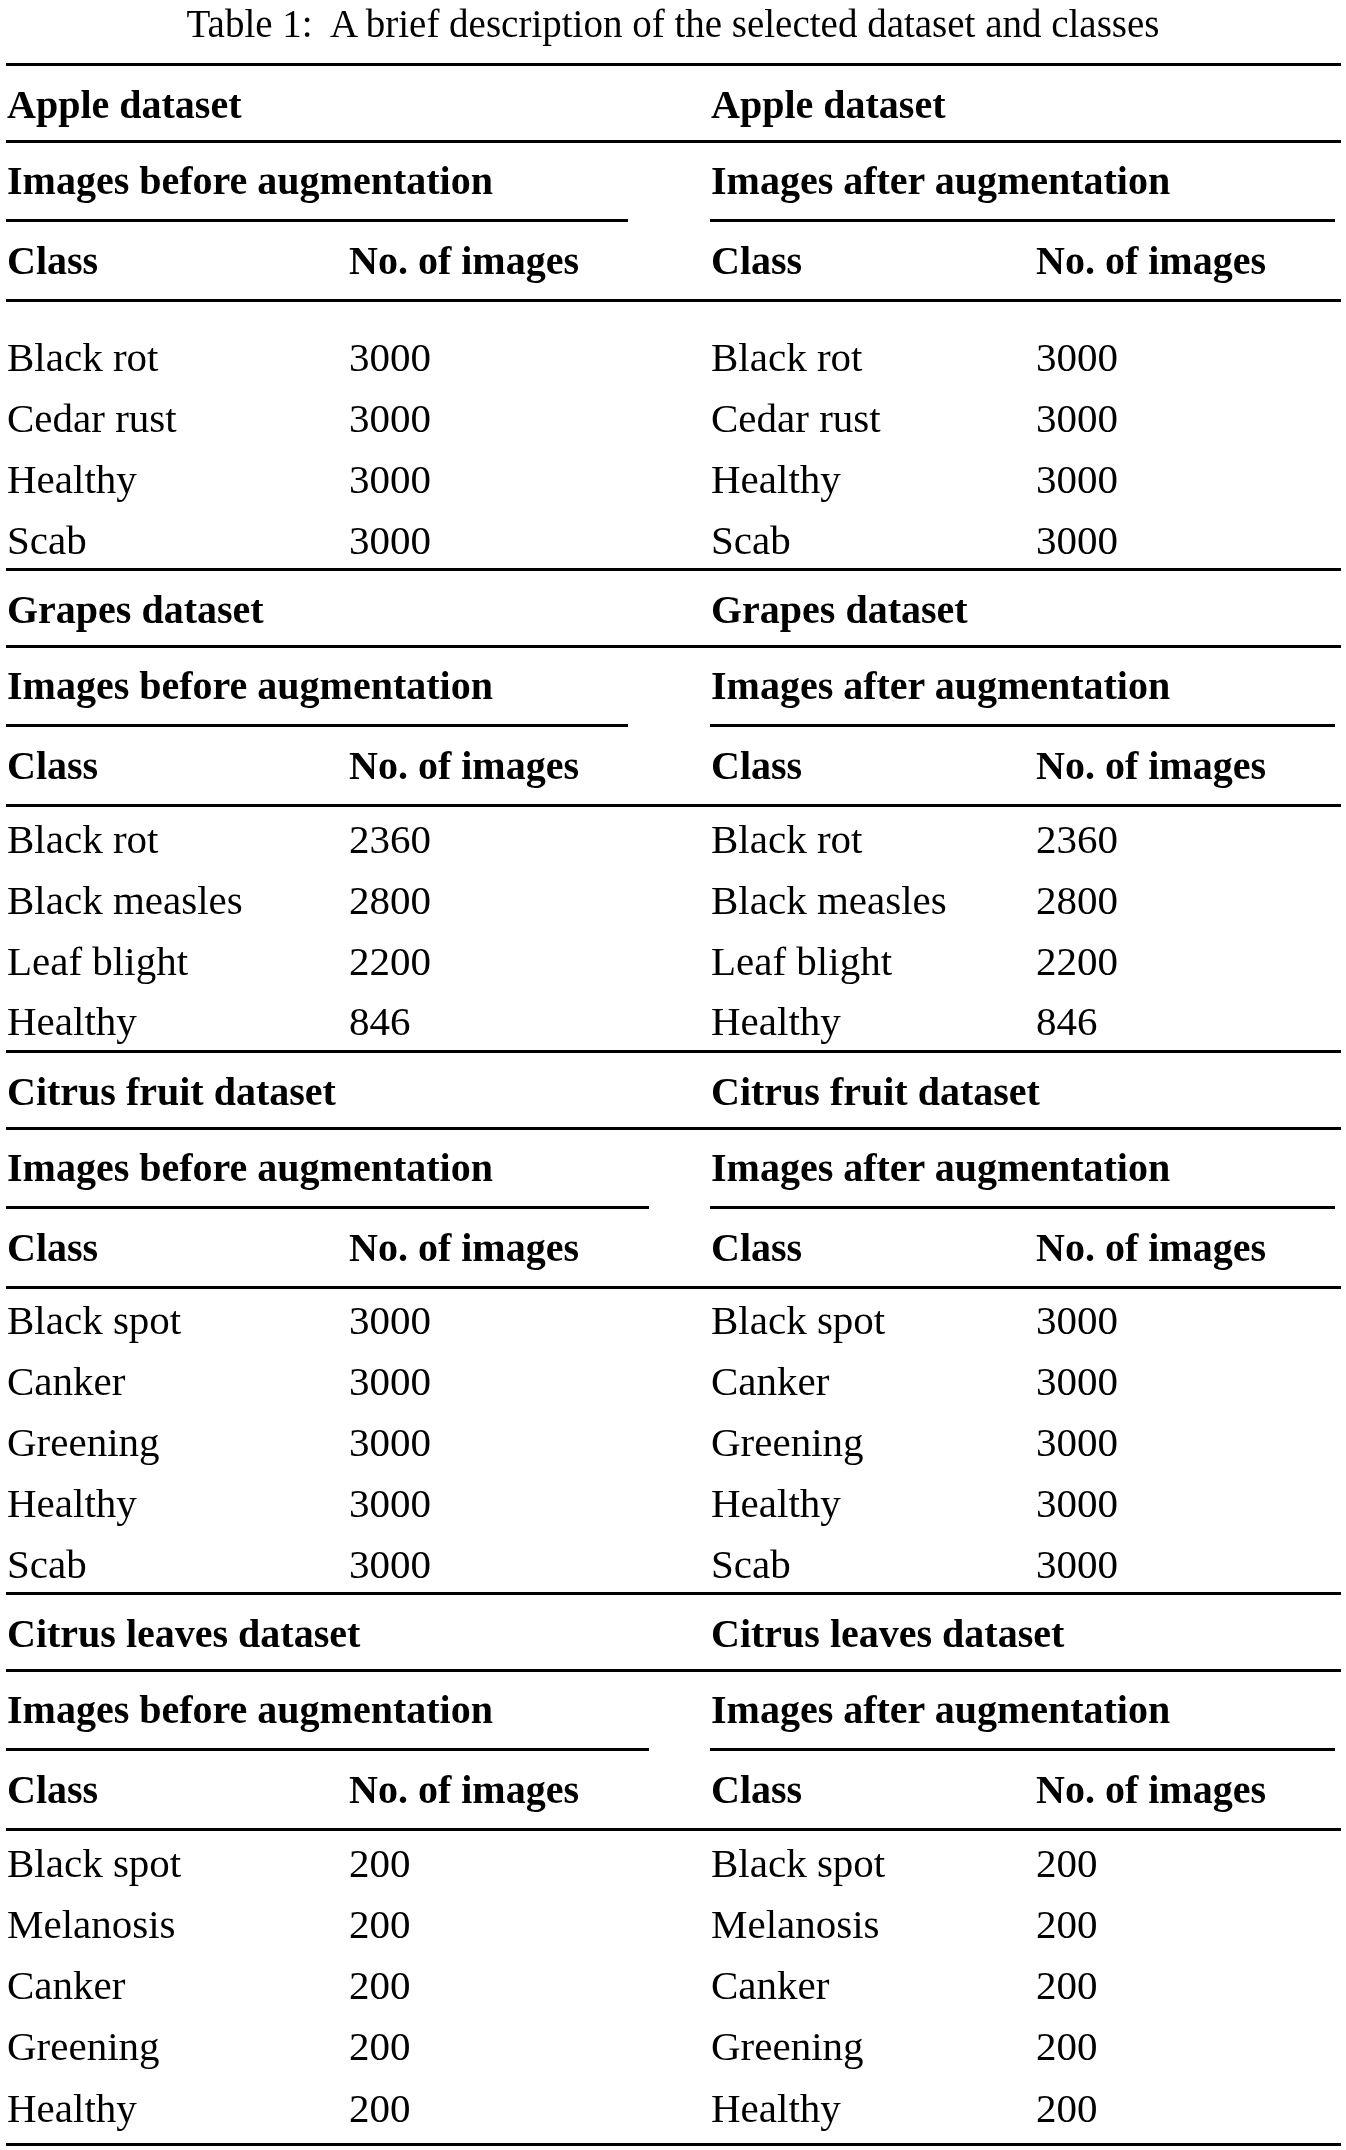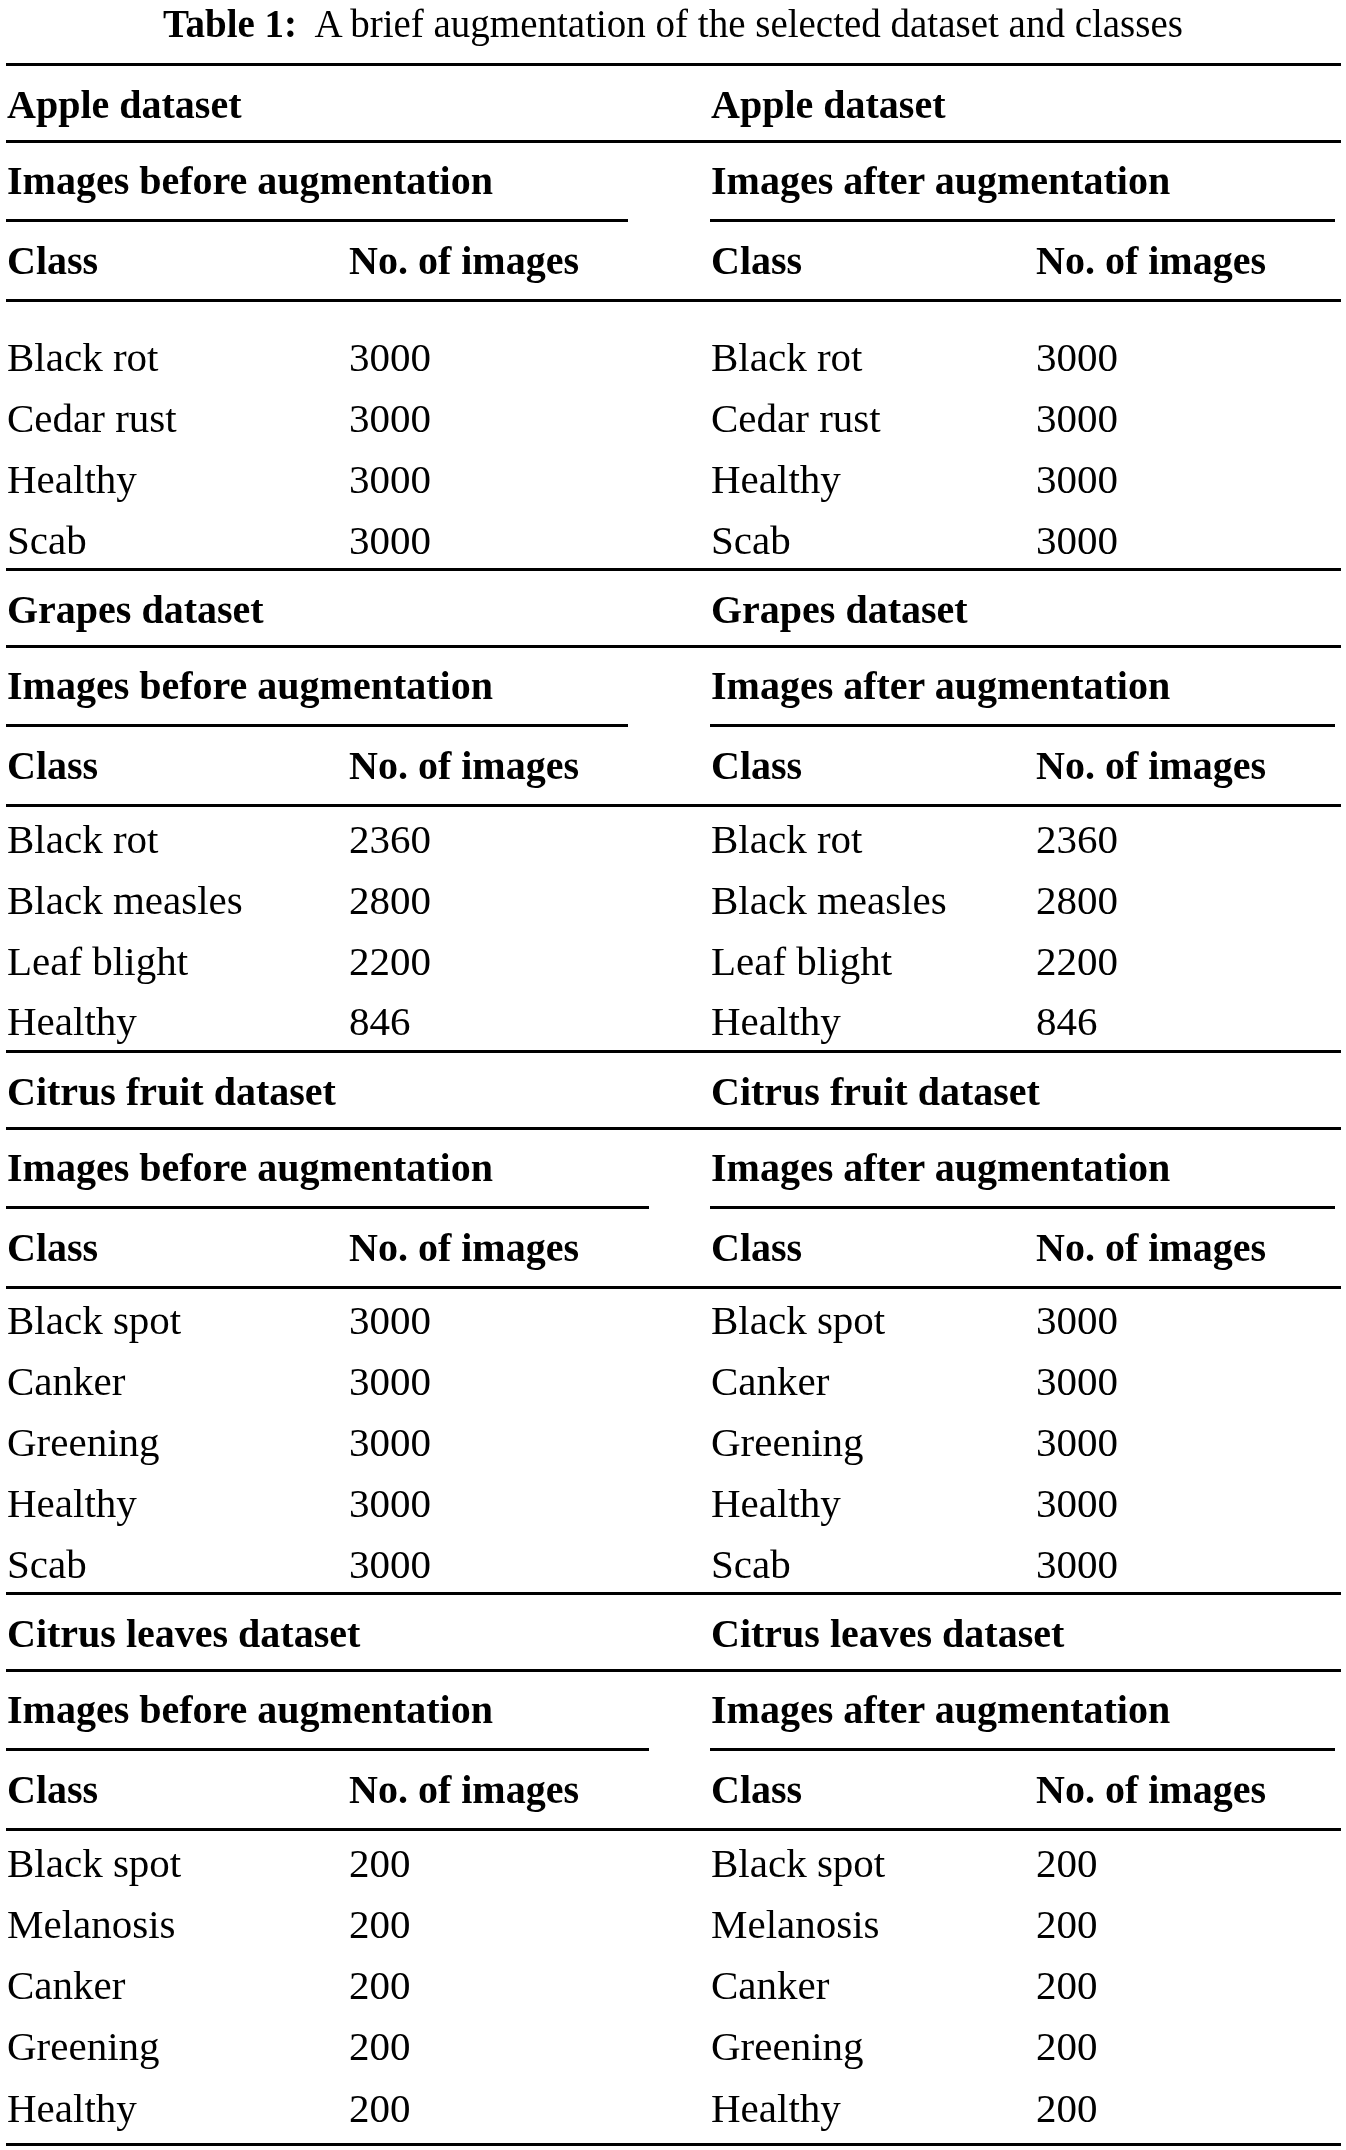--- a/index.html
+++ b/index.html
@@ -1,29 +1,29 @@
 <!DOCTYPE html>
 <html><head>
 <meta charset="utf-8">
 <style>
   html, body { margin:0; padding:0; background:#ffffff; }
   body { width:1346px; height:2150px; position:relative; overflow:hidden;
          font-family:"Liberation Serif", "DejaVu Serif", serif; color:#000; }
   .abs { position:absolute; white-space:nowrap; line-height:1; }
   .title { font-size:39px; left:0; width:1346px; text-align:center; top:4px; }
-  .title b { font-weight:bold; }
+  .title b { font-weight:normal; }
   .bold { font-weight:bold; font-size:40px; }
   .reg { font-size:41px; }
   .rule { position:absolute; height:3px; background:#000; }
 </style>
 </head>
 <body>
 
 <div class="abs title">
-  <b>Table 1:</b>&nbsp; <span>A brief augmentation of the selected dataset and classes</span>
+  <b>Table 1:</b>&nbsp; <span>A brief description of the selected dataset and classes</span>
 </div>
 
 <div id="table">
     <div class="rule" style="left: 6px; width: 1335px; top: 63px;"></div>
     <div class="abs bold" style="left: 7px; top: 85px;">Apple dataset</div>
     <div class="abs bold" style="left: 711px; top: 85px;">Apple dataset</div>
     <div class="rule" style="left: 6px; width: 1335px; top: 140px;"></div>
     <div class="abs bold" style="left: 7px; top: 161px;">Images before augmentation</div>
     <div class="abs bold" style="left: 711px; top: 161px;">Images after augmentation</div>
     <div class="rule" style="left: 6px; width: 622px; top: 219px;"></div>

